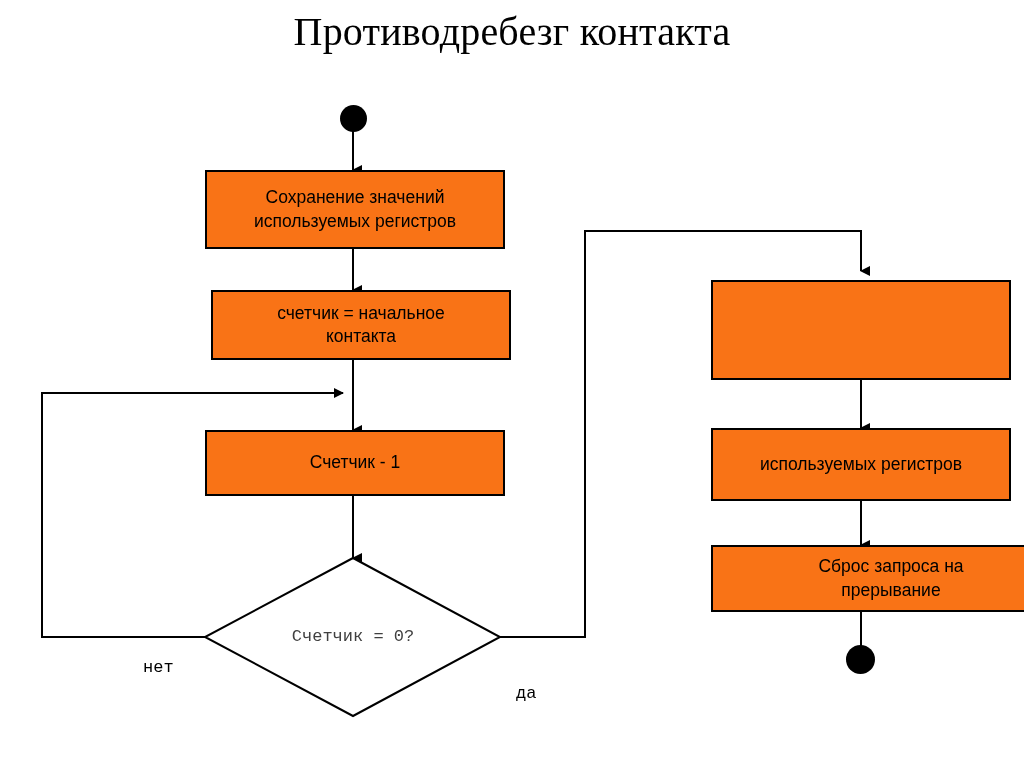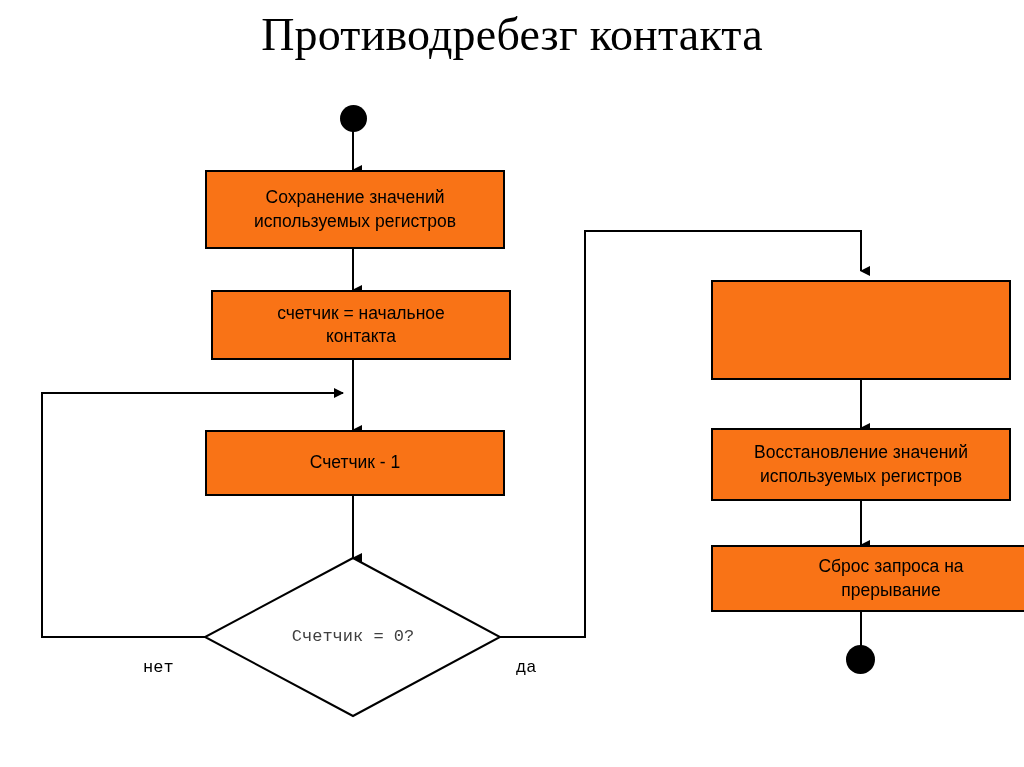--- a/index.html
+++ b/index.html
@@ -18,21 +18,21 @@
     background: #ffffff;
     overflow: hidden;
   }
   #diagram-title {
     position: absolute;
     left: 0;
     top: 8px;
     width: 1024px;
     text-align: center;
     font-family: "Liberation Serif", serif;
-    font-size: 46px;
+    font-size: 40px;
     font-weight: normal;
     color: #000000;
     letter-spacing: 0.2px;
   }
   #edge-layer {
     position: absolute;
     left: 0;
     top: 0;
     width: 1024px;
     height: 767px;
@@ -132,30 +132,29 @@
 
   <div class="node-box" style="left:205px; top:430px; width:300px; height:66px;">
     <span>
       <span>Счетчик - 1</span>
     </span>
   </div>
 
   <div class="decision-text" style="left:253px; top:627px; width:200px;">Счетчик = 0?</div>
 
   <div class="branch-label" style="left:143px; top:658px;">нет</div>
-  <div class="branch-label" style="left:516px; top:658px;text-align:right;">да</div>
+  <div class="branch-label" style="left:516px; top:684px;text-align:right;">да</div>
 
   <div class="node-box" style="left:711px; top:280px; width:300px; height:100px;">
     <span>
     </span>
   </div>
 
   <div class="node-box" style="left:711px; top:428px; width:300px; height:73px;">
     <span>
-      <span>Восстановление значений</span>
       <span>используемых регистров</span>
     </span>
   </div>
 
   <div class="node-box" style="left:711px; top:545px; width:360px; height:67px;">
     <span>
       <span>Сброс запроса на</span>
       <span>прерывание</span>
     </span>
   </div>

